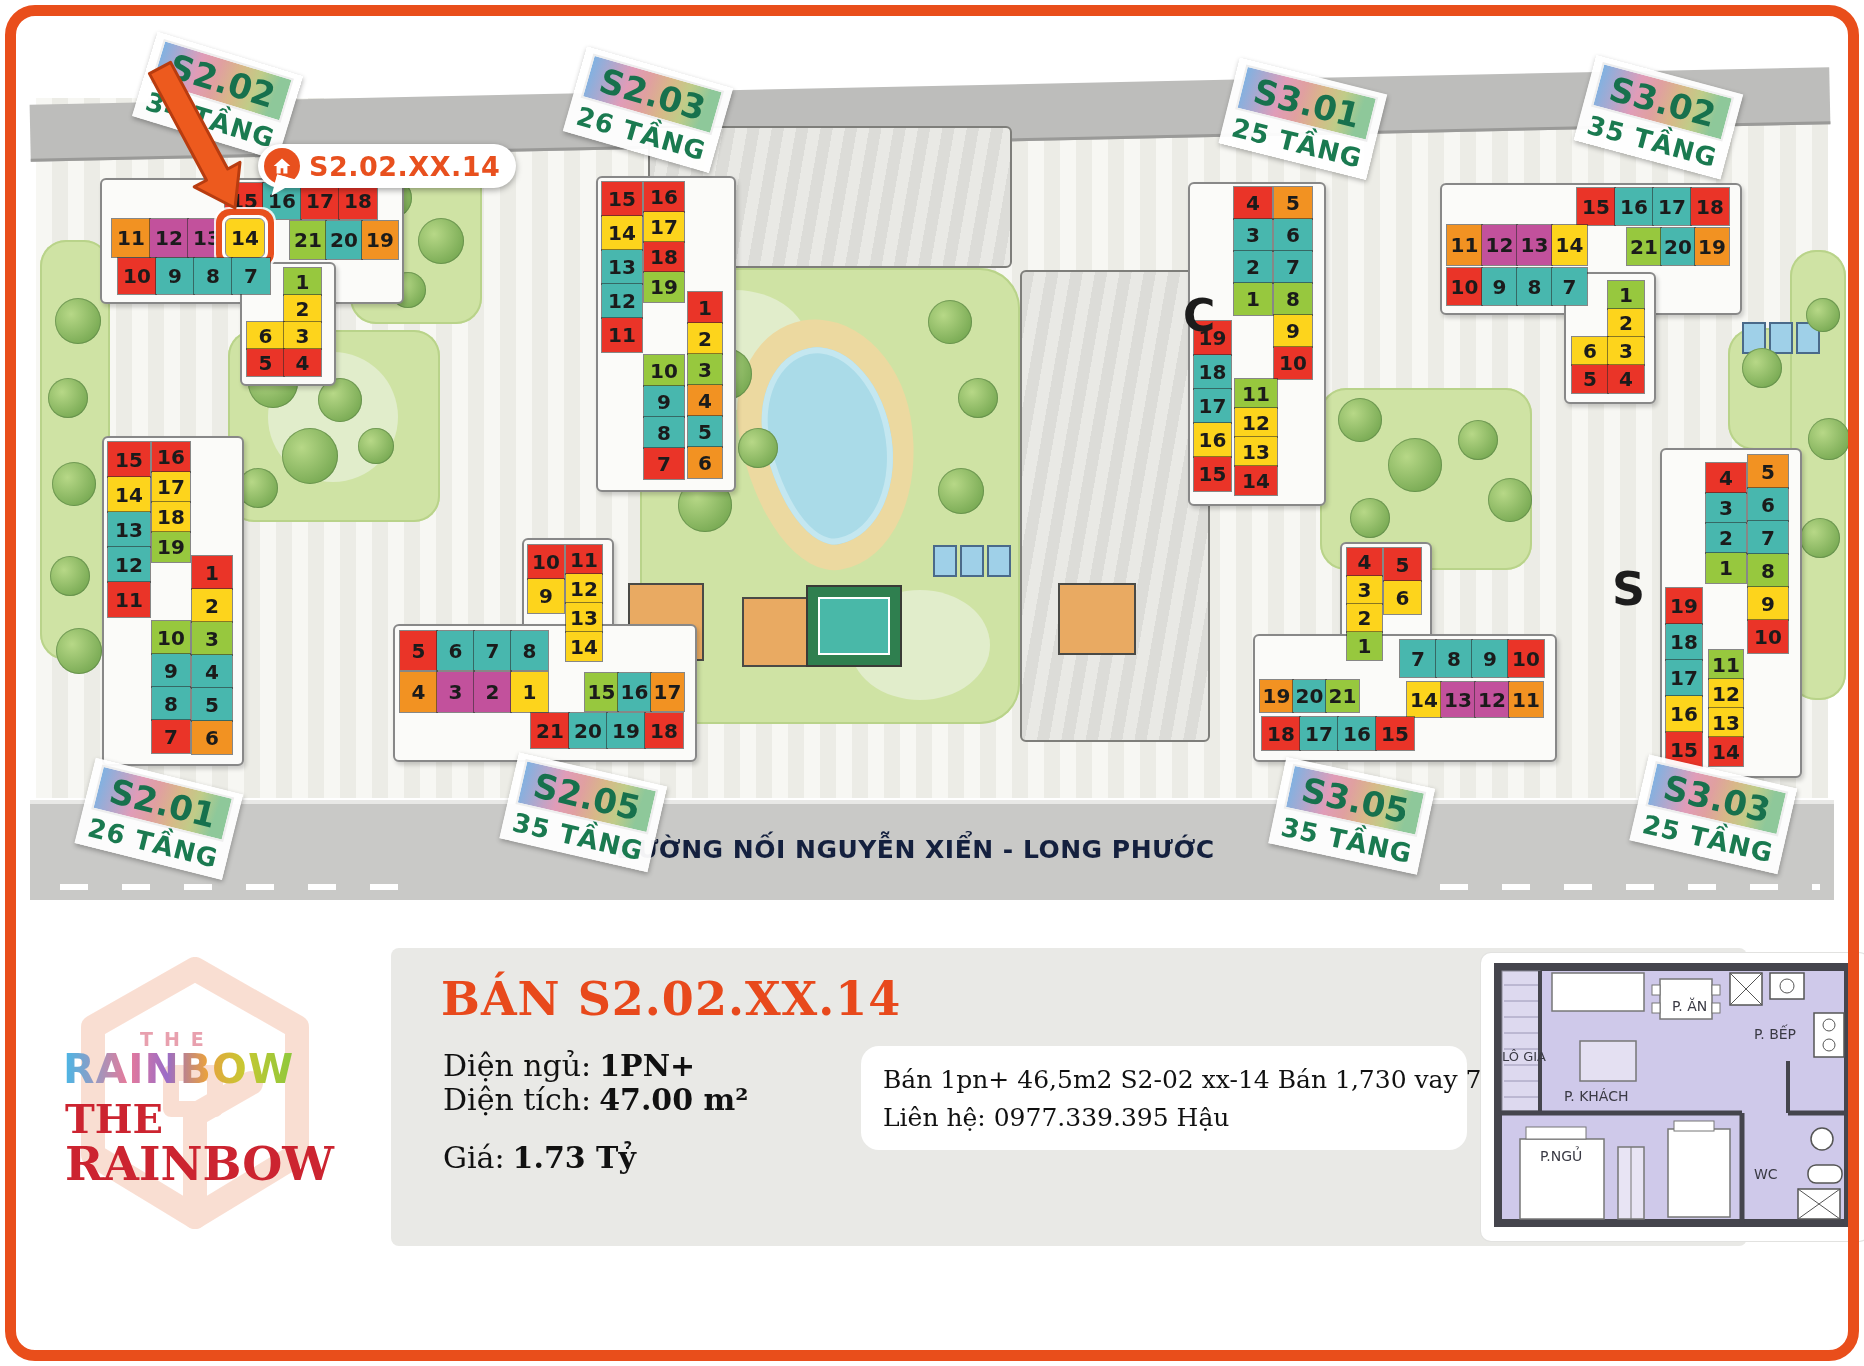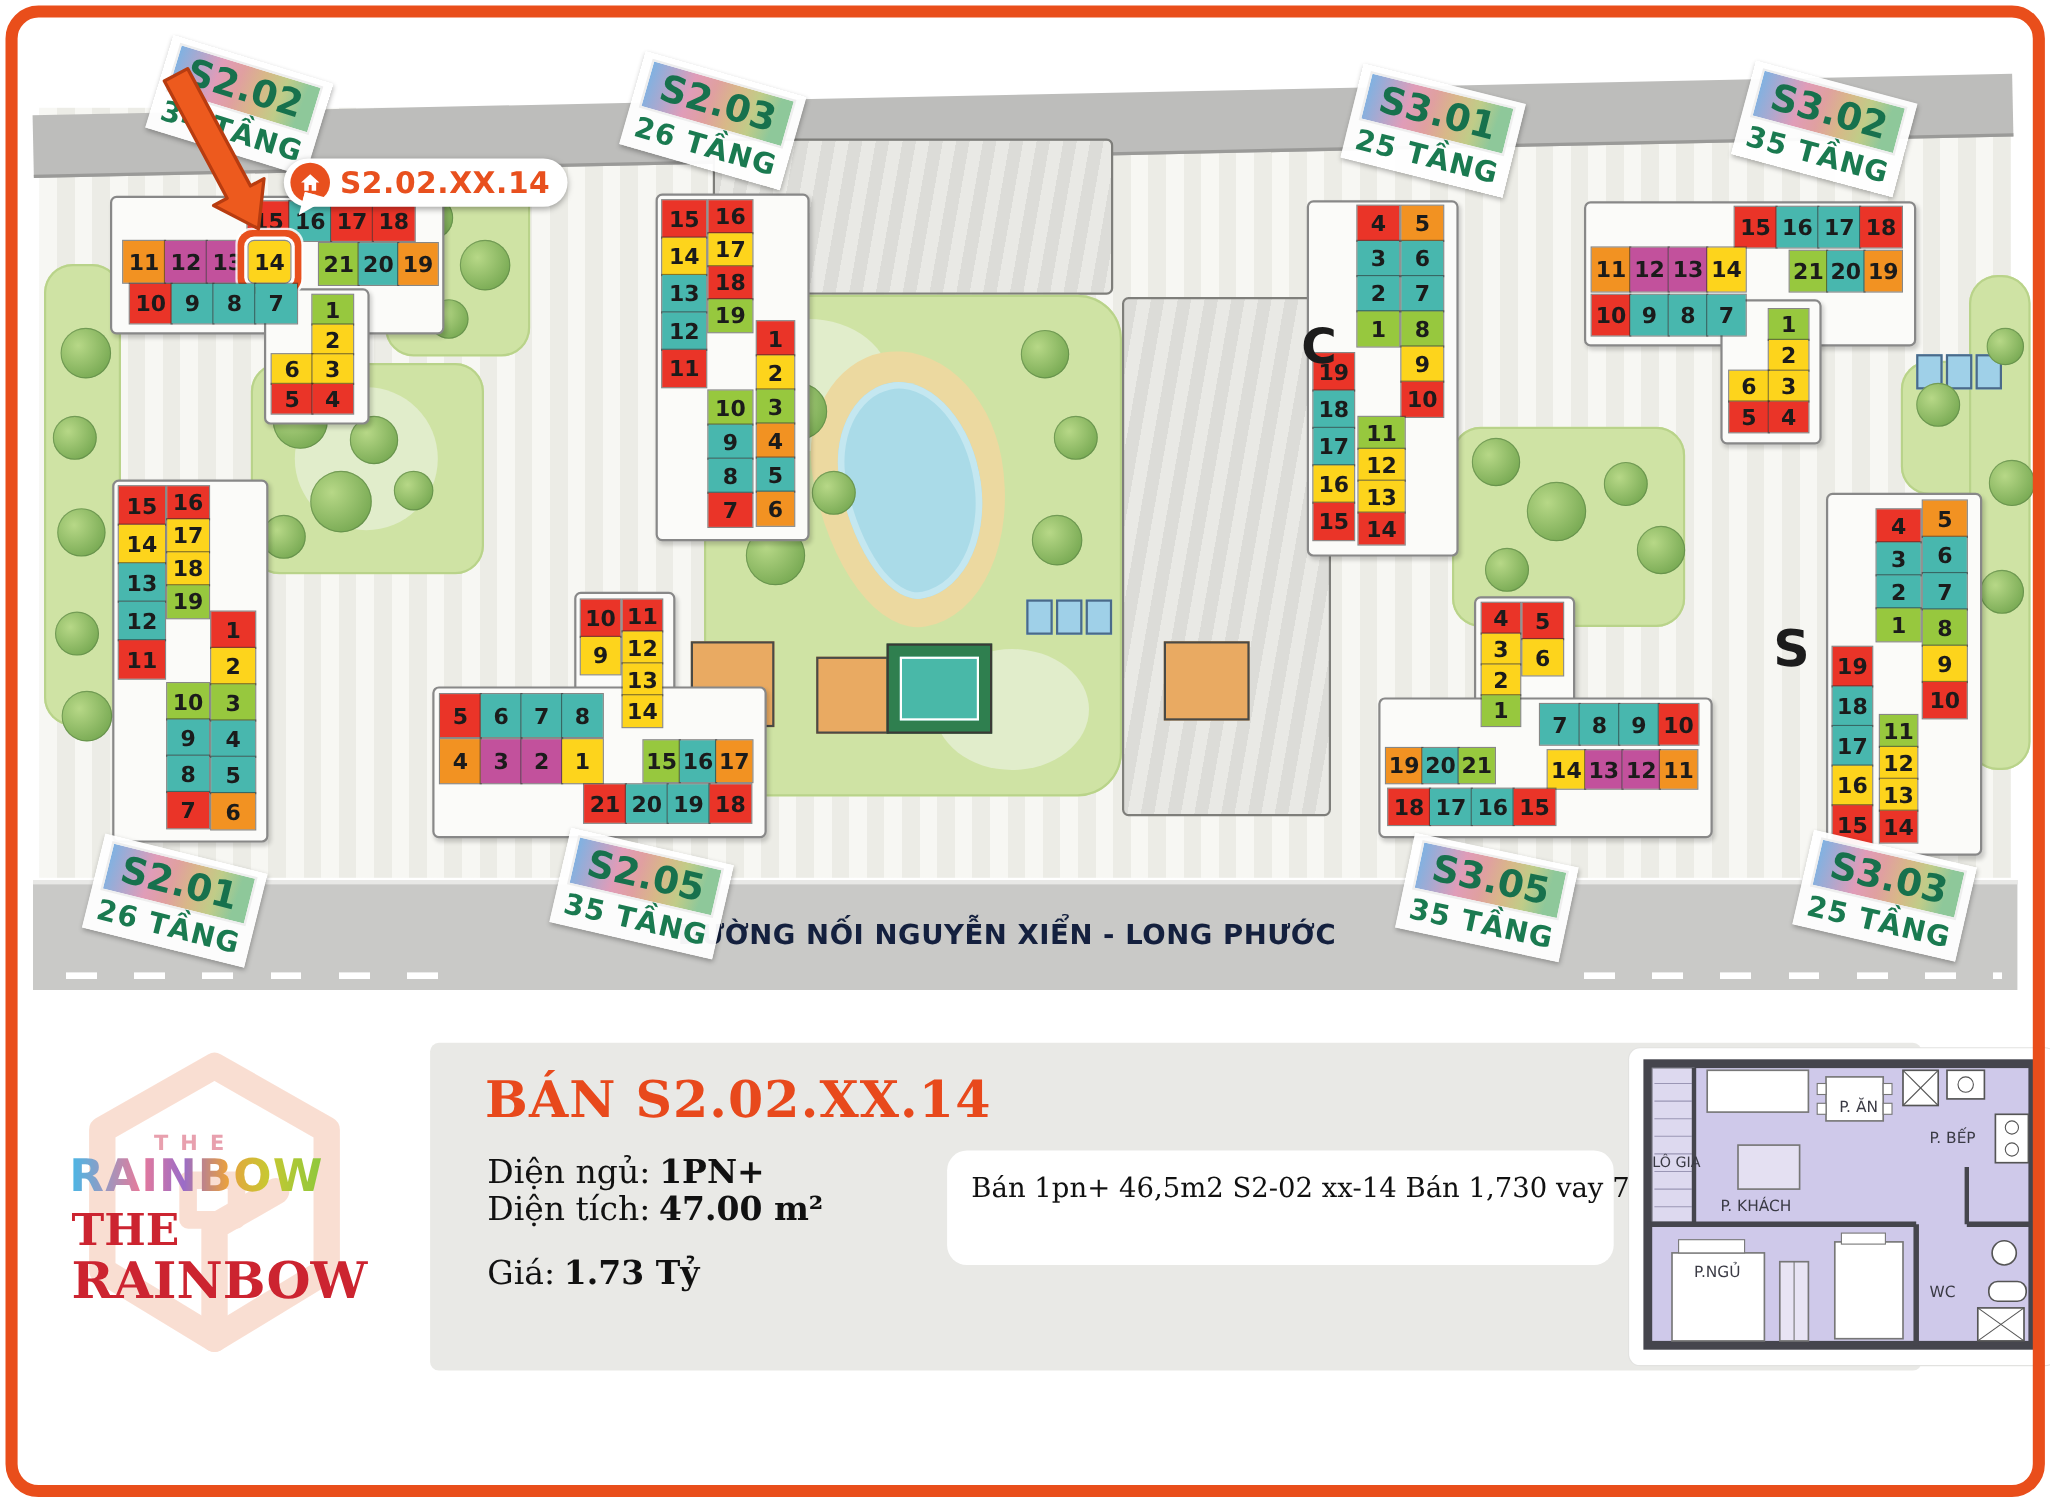--- a/index.html
+++ b/index.html
@@ -447,20 +447,21 @@
       <span>Diện ngủ:</span><b>1PN+</b>
     </div>
     <div class="pfield" style="top:134px;">
       <span>Diện tích:</span><b>47.00 m²</b>
     </div>
     <div class="pfield" style="top:192px;">
       <span>Giá:</span><b>1.73 Tỷ</b>
     </div>
     <div class="notebox">
       <div>Bán 1pn+ 46,5m2 S2-02 xx-14 Bán 1,730 vay 70%</div>
+      <div>Liên hệ: 0977.339.395 Hậu</div>
     </div>
 
     <div class="plancard">
       <svg width="366" height="272" viewBox="0 0 366 272" style="position:absolute;left:11px;top:8px;">
         <rect x="6" y="6" width="350" height="256" fill="#cfc9ea" stroke="#45454d" stroke-width="8"></rect>
         <rect x="10" y="10" width="38" height="140" fill="#ddd9ef" stroke="#8a8a96" stroke-width="1"></rect>
         <g stroke="#9a96b5" stroke-width="1">
           <line x1="12" y1="24" x2="46" y2="24"></line>
             <line x1="12" y1="40" x2="46" y2="40"></line>
             <line x1="12" y1="56" x2="46" y2="56"></line>

